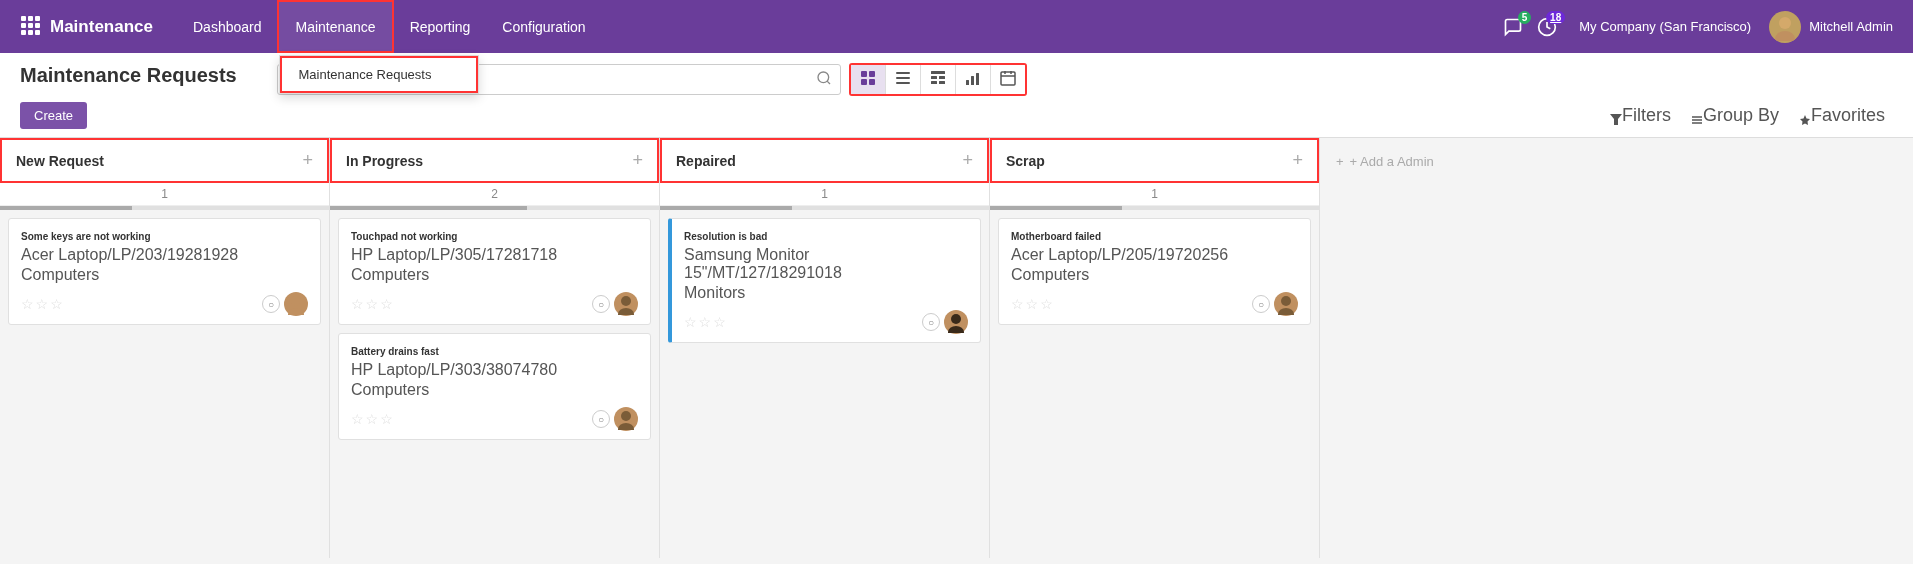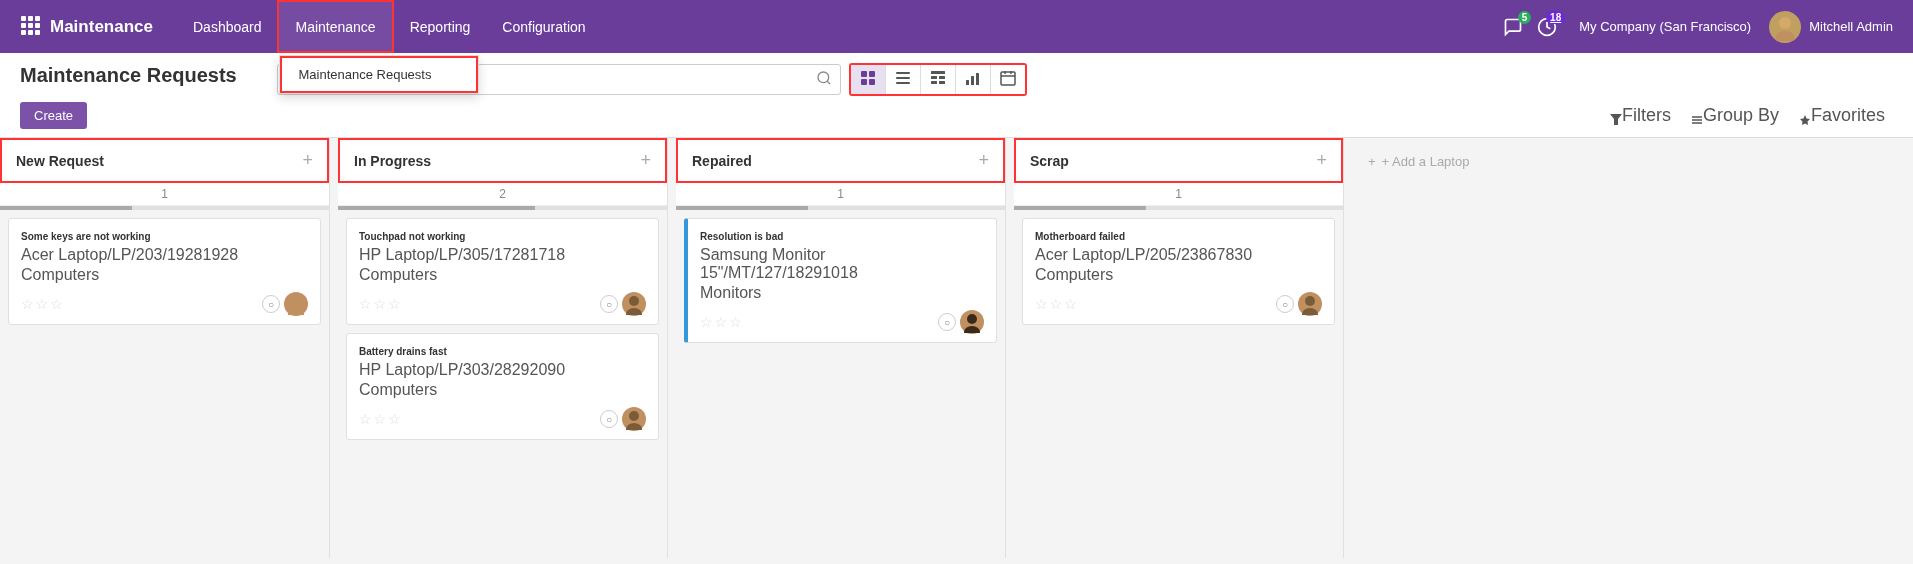--- a/index.html
+++ b/index.html
@@ -141,21 +141,21 @@
       color: #555;
       border-right: 1px solid #ddd;
       font-size: 14px;
     }
     .view-btn:last-child { border-right: none; }
     .view-btn.active { background: #e8e0f0; color: #6a3d9a; }
 
     
     .kanban-board {
       display: flex;
-      gap: 8px;
+      gap: 0;
       padding: 0 0 0 0;
       overflow-x: auto;
       background: #f4f4f4;
       min-height: 420px;
     }
     .kanban-column {
       flex: 0 0 330px;
       background: #f4f4f4;
       border-right: 1px solid #e0e0e0;
       display: flex;
@@ -477,21 +477,21 @@
               <svg width="22" height="22" viewBox="0 0 22 22">
                   <circle cx="11" cy="8" r="5" fill="#7a5c38"></circle>
                   <ellipse cx="11" cy="21" rx="8" ry="6" fill="#7a5c38"></ellipse>
                 </svg>
             </div>
           </div>
         </div>
       </div>
       <div class="kanban-card">
         <div class="card-title">Battery drains fast</div>
-        <div class="card-ref">HP Laptop/LP/303/28292090</div>
+        <div class="card-ref">HP Laptop/LP/303/38074780</div>
         <div class="card-category">Computers</div>
         <div class="card-footer">
           <div class="stars">
             <span class="star">☆</span>
             <span class="star">☆</span>
             <span class="star">☆</span>
           </div>
           <div class="card-actions">
             <span class="circle-btn">○</span>
             <div class="user-avatar">
@@ -545,21 +545,21 @@
       <span class="kanban-col-title">Scrap</span>
       <button class="kanban-col-add">+</button>
     </div>
     <div class="kanban-col-count">1</div>
     <div class="progress-bar-bg">
         <div class="progress-bar-fill" style="width:40%"></div>
       </div>
     <div class="kanban-cards">
       <div class="kanban-card">
         <div class="card-title">Motherboard failed</div>
-        <div class="card-ref">Acer Laptop/LP/205/23867830</div>
+        <div class="card-ref">Acer Laptop/LP/205/19720256</div>
         <div class="card-category">Computers</div>
         <div class="card-footer">
           <div class="stars">
             <span class="star">☆</span>
             <span class="star">☆</span>
             <span class="star">☆</span>
           </div>
           <div class="card-actions">
             <span class="circle-btn">○</span>
             <div class="user-avatar">
@@ -570,16 +570,16 @@
             </div>
           </div>
         </div>
       </div>
     </div>
   </div>
 
   <div class="add-column-area">
     <button class="add-col-btn">
       <span>+</span>
-      <span>+ Add a Laptop</span>
+      <span>+ Add a Admin</span>
     </button>
   </div>
 </div>
 
 </body></html>

